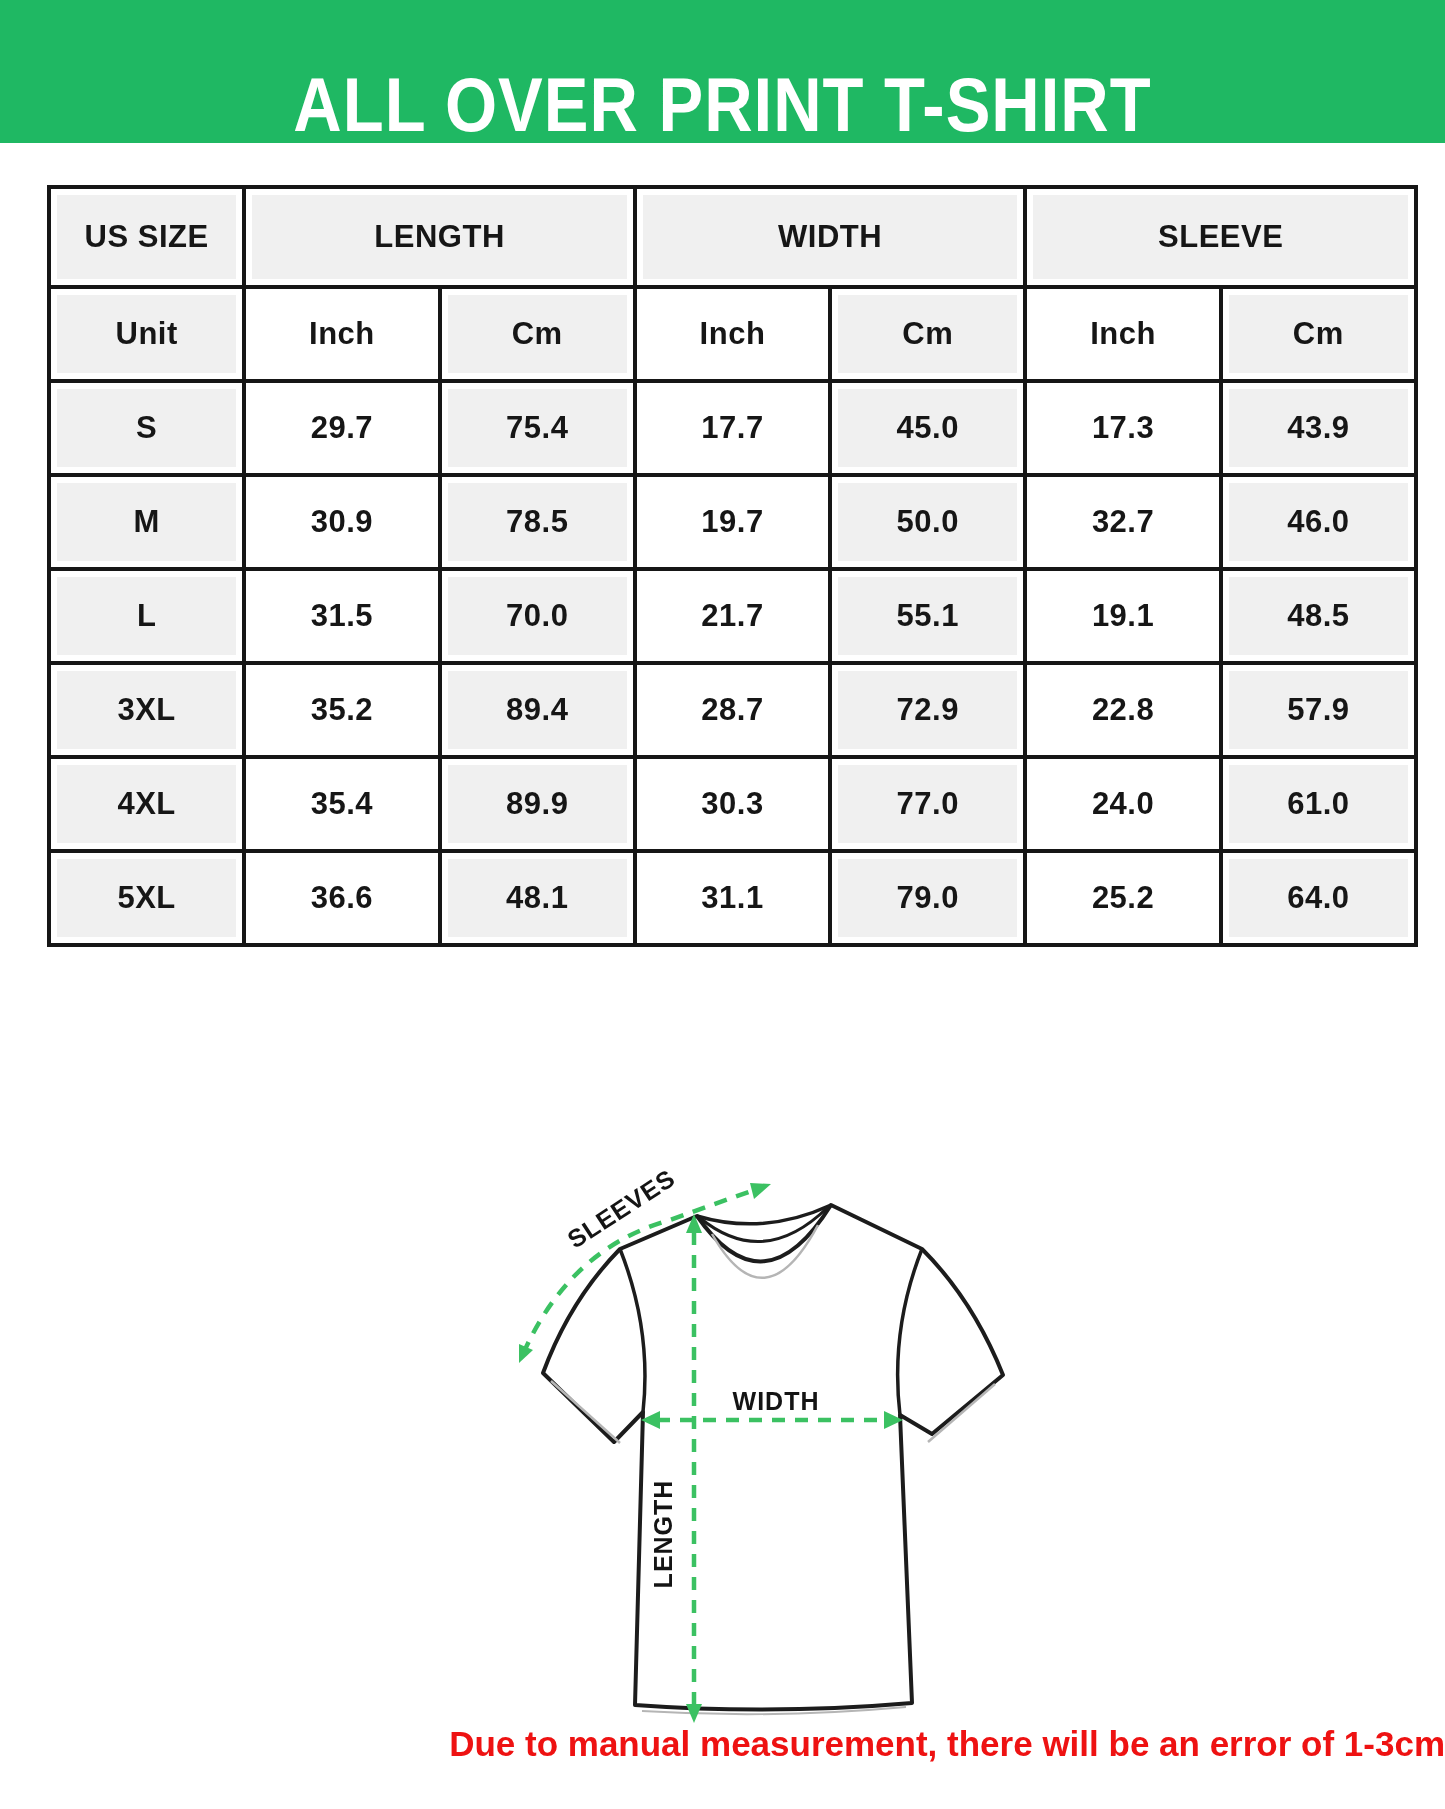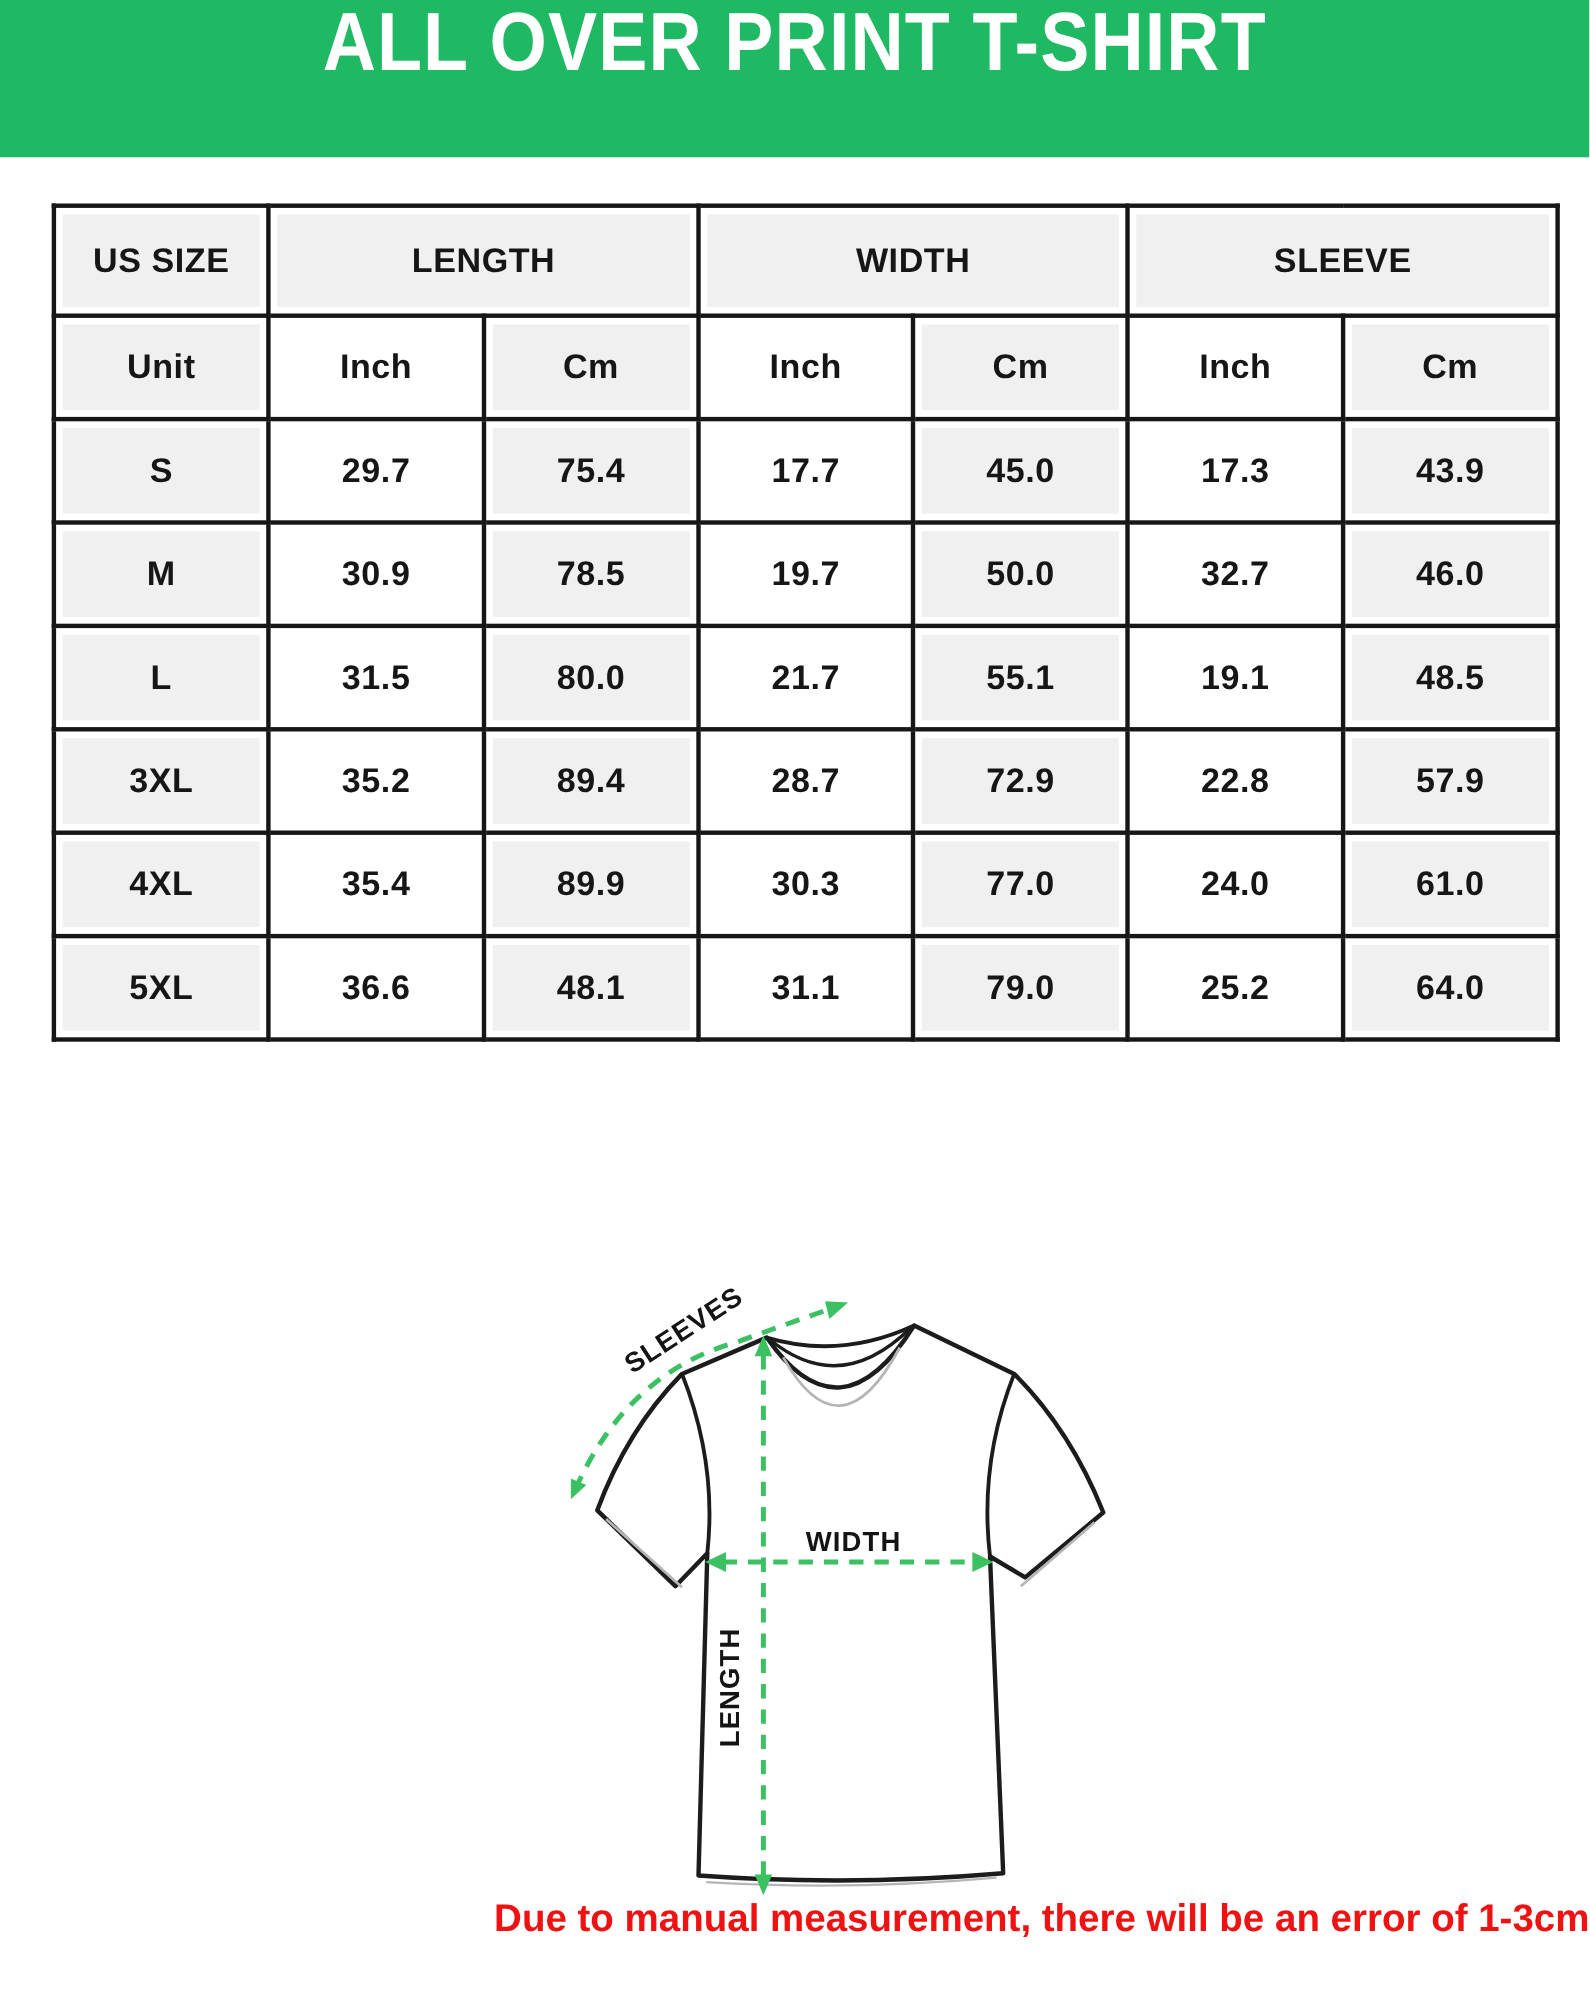--- a/index.html
+++ b/index.html
@@ -11,21 +11,21 @@
   }
   html,body{margin:0;padding:0;}
   body{
     width:1445px;height:1809px;position:relative;background:#ffffff;
     font-family:"Liberation Sans",sans-serif;overflow:hidden;
   }
   
   .banner{
     position:absolute;left:0;top:0;width:1445px;height:143px;
     background:var(--banner-green);
-    display:flex;align-items:flex-start;justify-content:center;
+    display:flex;align-items:flex-end;justify-content:center;
   }
   .banner .title{
     color:#ffffff;font-size:67px;font-weight:bold;letter-spacing:1px;
     transform:scaleY(1.12);white-space:nowrap;
   }
   
   table.size-chart{
     position:absolute;left:37px;top:185px;width:1371px;
     border-collapse:collapse;table-layout:fixed;margin-left:10px;
   }
@@ -157,21 +157,21 @@
         </td>
     </tr>
     <tr>
       <td class="g">
           <div class="fill">L</div>
         </td>
       <td>
           <div class="fill">31.5</div>
         </td>
       <td class="g">
-          <div class="fill">80.0</div>
+          <div class="fill">70.0</div>
         </td>
       <td>
           <div class="fill">21.7</div>
         </td>
       <td class="g">
           <div class="fill">55.1</div>
         </td>
       <td>
           <div class="fill">19.1</div>
         </td>

